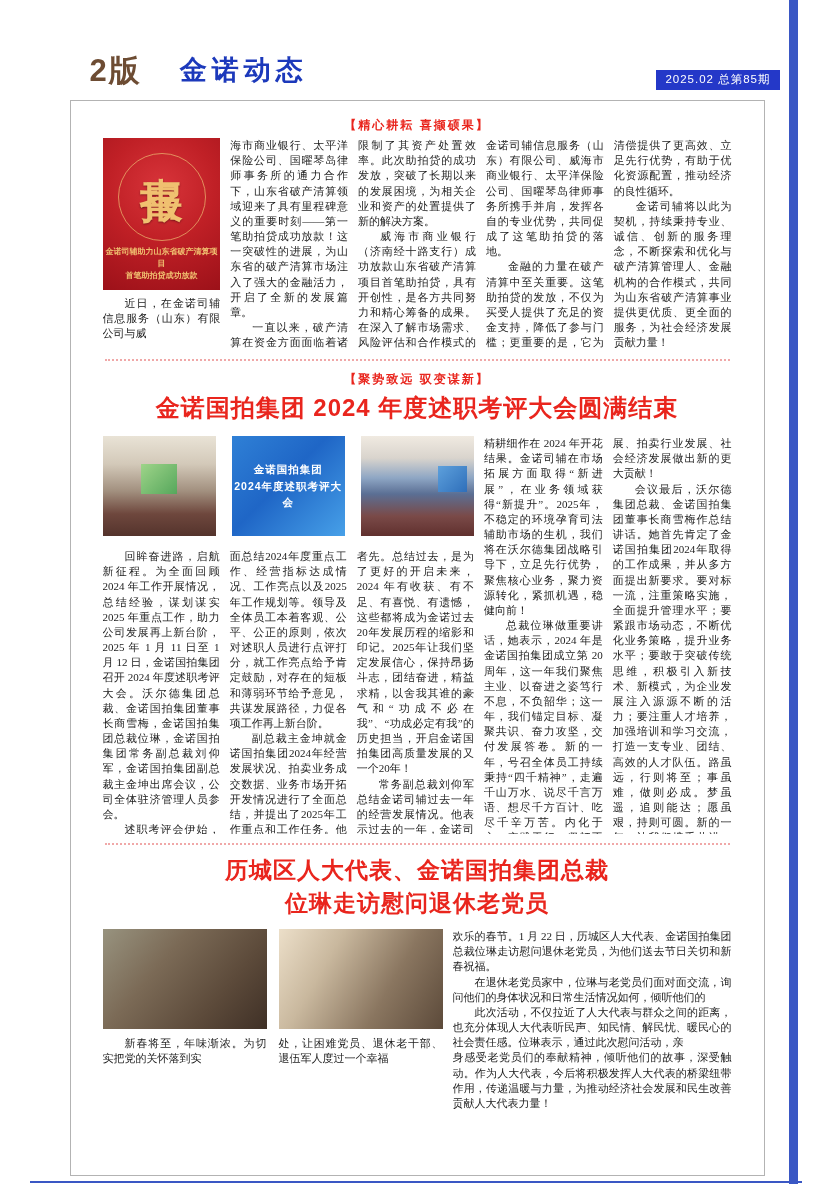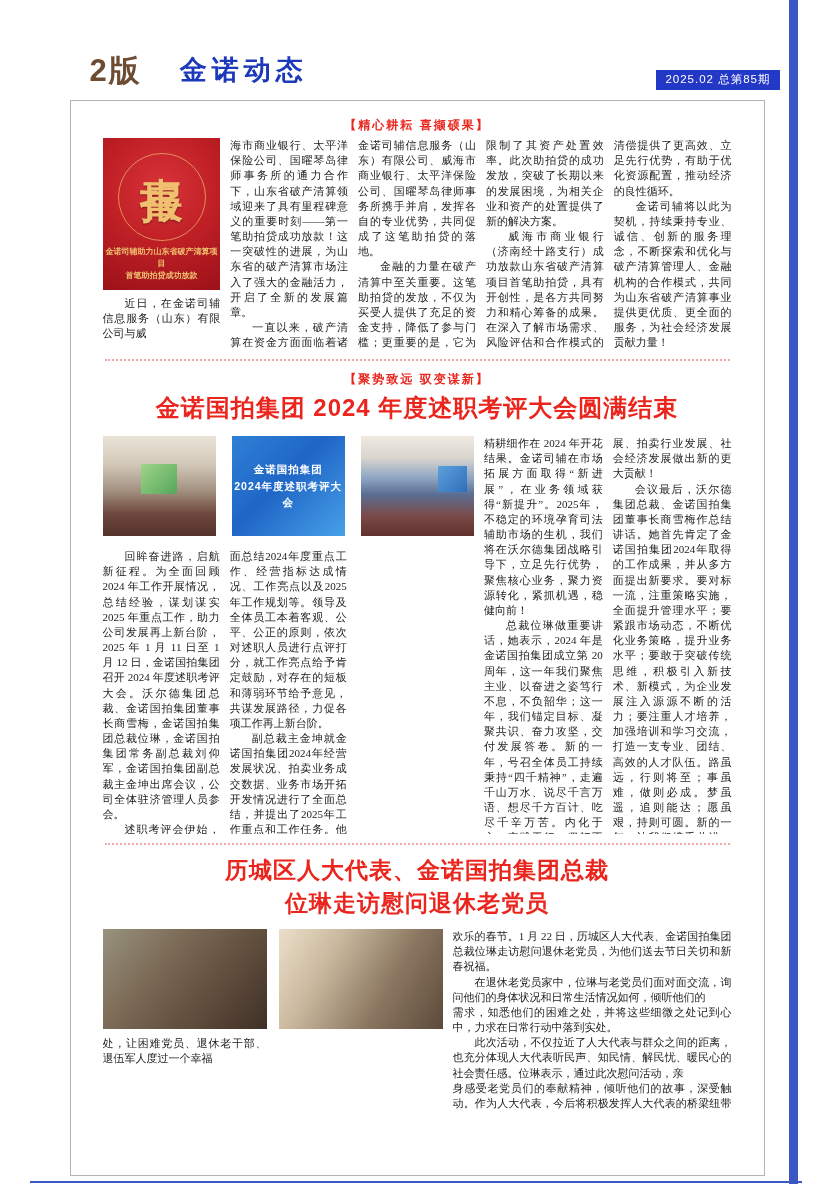--- a/index.html
+++ b/index.html
@@ -127,26 +127,26 @@
               <div>首笔助拍贷成功放款</div>
             </div>
           </figure>
           <p class="ind">近日，在金诺司辅信息服务（山东）有限公司与威</p>
         </div>
         <div class="col">
           <p>海市商业银行、太平洋保险公司、国曜琴岛律师事务所的通力合作下，山东省破产清算领域迎来了具有里程碑意义的重要时刻——第一笔助拍贷成功放款！这一突破性的进展，为山东省的破产清算市场注入了强大的金融活力，开启了全新的发展篇章。</p>
           <p class="ind">一直以来，破产清算在资金方面面临着诸多挑战，</p>
         </div>
         <div class="col">
+          <p>限制了其资产处置效率。此次助拍贷的成功发放，突破了长期以来的发展困境，为相关企业和资产的处置提供了新的解决方案。</p>
+          <p class="ind">威海市商业银行（济南经十路支行）成功放款山东省破产清算项目首笔助拍贷，具有开创性，是各方共同努力和精心筹备的成果。在深入了解市场需求、风险评估和合作模式的探索中，</p>
+        </div>
+        <div class="col">
           <p>金诺司辅信息服务（山东）有限公司、威海市商业银行、太平洋保险公司、国曜琴岛律师事务所携手并肩，发挥各自的专业优势，共同促成了这笔助拍贷的落地。</p>
           <p class="ind">金融的力量在破产清算中至关重要。这笔助拍贷的发放，不仅为买受人提供了充足的资金支持，降低了参与门槛；更重要的是，它为破产企业的资产变现和债务</p>
-        </div>
-        <div class="col">
-          <p>限制了其资产处置效率。此次助拍贷的成功发放，突破了长期以来的发展困境，为相关企业和资产的处置提供了新的解决方案。</p>
-          <p class="ind">威海市商业银行（济南经十路支行）成功放款山东省破产清算项目首笔助拍贷，具有开创性，是各方共同努力和精心筹备的成果。在深入了解市场需求、风险评估和合作模式的探索中，</p>
         </div>
         <div class="col">
           <p>清偿提供了更高效、立足先行优势，有助于优化资源配置，推动经济的良性循环。</p>
           <p class="ind">金诺司辅将以此为契机，持续秉持专业、诚信、创新的服务理念，不断探索和优化与破产清算管理人、金融机构的合作模式，共同为山东省破产清算事业提供更优质、更全面的服务，为社会经济发展贡献力量！</p>
           <p class="byline">李婷婷 供稿</p>
         </div>
       </div>
     </article>
 
     <div class="dotted-sep"></div>
@@ -172,20 +172,24 @@
           </div>
           <div class="grid3">
             <div class="col">
               <p class="ind">回眸奋进路，启航新征程。为全面回顾 2024 年工作开展情况，总结经验，谋划谋实 2025 年重点工作，助力公司发展再上新台阶，2025 年 1 月 11 日至 1 月 12 日，金诺国拍集团召开 2024 年度述职考评大会。沃尔德集团总裁、金诺国拍集团董事长商雪梅，金诺国拍集团总裁位琳，金诺国拍集团常务副总裁刘仰军，金诺国拍集团副总裁主金坤出席会议，公司全体驻济管理人员参会。</p>
               <p class="ind">述职考评会伊始，各部门成员依次作述职汇报，全</p>
             </div>
             <div class="col">
               <p>面总结2024年度重点工作、经营指标达成情况、工作亮点以及2025年工作规划等。领导及全体员工本着客观、公平、公正的原则，依次对述职人员进行点评打分，就工作亮点给予肯定鼓励，对存在的短板和薄弱环节给予意见，共谋发展路径，力促各项工作再上新台阶。</p>
               <p class="ind">副总裁主金坤就金诺国拍集团2024年经营发展状况、拍卖业务成交数据、业务市场开拓开发情况进行了全面总结，并提出了2025年工作重点和工作任务。他表示百舸争流千帆竞，借海扬帆奋</p>
             </div>
+            <div class="col">
+              <p>者先。总结过去，是为了更好的开启未来，2024 年有收获、有不足、有喜悦、有遗憾，这些都将成为金诺过去20年发展历程的缩影和印记。2025年让我们坚定发展信心，保持昂扬斗志，团结奋进，精益求精，以舍我其谁的豪气和“功成不必在我”、“功成必定有我”的历史担当，开启金诺国拍集团高质量发展的又一个20年！</p>
+              <p class="ind">常务副总裁刘仰军总结金诺司辅过去一年的经营发展情况。他表示过去的一年，金诺司辅价值兑现迎来“新突破”，长期的市场布局和</p>
+            </div>
           </div>
         </div>
         <div class="grid2">
           <div class="col">
             <p>精耕细作在 2024 年开花结果。金诺司辅在市场拓展方面取得“新进展”，在业务领域获得“新提升”。2025年，不稳定的环境孕育司法辅助市场的生机，我们将在沃尔德集团战略引导下，立足先行优势，聚焦核心业务，聚力资源转化，紧抓机遇，稳健向前！</p>
             <p class="ind">总裁位琳做重要讲话，她表示，2024 年是金诺国拍集团成立第 20 周年，这一年我们聚焦主业、以奋进之姿笃行不息，不负韶华；这一年，我们锚定目标、凝聚共识、奋力攻坚，交付发展答卷。新的一年，号召全体员工持续秉持“四千精神”，走遍千山万水、说尽千言万语、想尽千方百计、吃尽千辛万苦。内化于心，实践于行，坚韧不拔、积极进取、开拓奋进，为沃尔德集团发</p>
           </div>
           <div class="col">
             <p>展、拍卖行业发展、社会经济发展做出新的更大贡献！</p>
             <p class="ind">会议最后，沃尔德集团总裁、金诺国拍集团董事长商雪梅作总结讲话。她首先肯定了金诺国拍集团2024年取得的工作成果，并从多方面提出新要求。要对标一流，注重策略实施，全面提升管理水平；要紧跟市场动态，不断优化业务策略，提升业务水平；要敢于突破传统思维，积极引入新技术、新模式，为企业发展注入源源不断的活力；要注重人才培养，加强培训和学习交流，打造一支专业、团结、高效的人才队伍。路虽远，行则将至；事虽难，做则必成。梦虽遥，追则能达；愿虽艰，持则可圆。新的一年，让我们携手共进、不懈奋斗，共同谱写新时代企业发展新篇章！</p>
@@ -201,31 +205,33 @@
       <h2 class="headline h3a">历城区人大代表、金诺国拍集团总裁</h2>
       <h2 class="headline h3b">位琳走访慰问退休老党员</h2>
       <div class="a3body">
         <div class="a3left">
           <div class="photorow2">
             <figure class="photo p31"></figure>
             <figure class="photo p32"></figure>
           </div>
           <div class="a3under">
             <div class="col">
+              <p class="ind">新春将至，年味渐浓。为切实把党的关怀落到实</p>
+            </div>
+            <div class="col">
               <p>处，让困难党员、退休老干部、退伍军人度过一个幸福</p>
             </div>
           </div>
         </div>
         <div class="grid3r">
           <div class="col">
             <p>欢乐的春节。1 月 22 日，历城区人大代表、金诺国拍集团总裁位琳走访慰问退休老党员，为他们送去节日关切和新春祝福。</p>
             <p class="ind">在退休老党员家中，位琳与老党员们面对面交流，询问他们的身体状况和日常生活情况如何，倾听他们的</p>
           </div>
           <div class="col">
-            <p>需求，知悉他们的困难之处，并将这些细微之处记到心中，力求在日常行动中落到实处。</p>
             <p class="ind">此次活动，不仅拉近了人大代表与群众之间的距离，也充分体现人大代表听民声、知民情、解民忧、暖民心的社会责任感。位琳表示，通过此次慰问活动，亲</p>
           </div>
           <div class="col">
             <p>身感受老党员们的奉献精神，倾听他们的故事，深受触动。作为人大代表，今后将积极发挥人大代表的桥梁纽带作用，传递温暖与力量，为推动经济社会发展和民生改善贡献人大代表力量！</p>
             <p class="byline">李婷婷 供稿</p>
           </div>
         </div>
       </div>
     </article>
 

